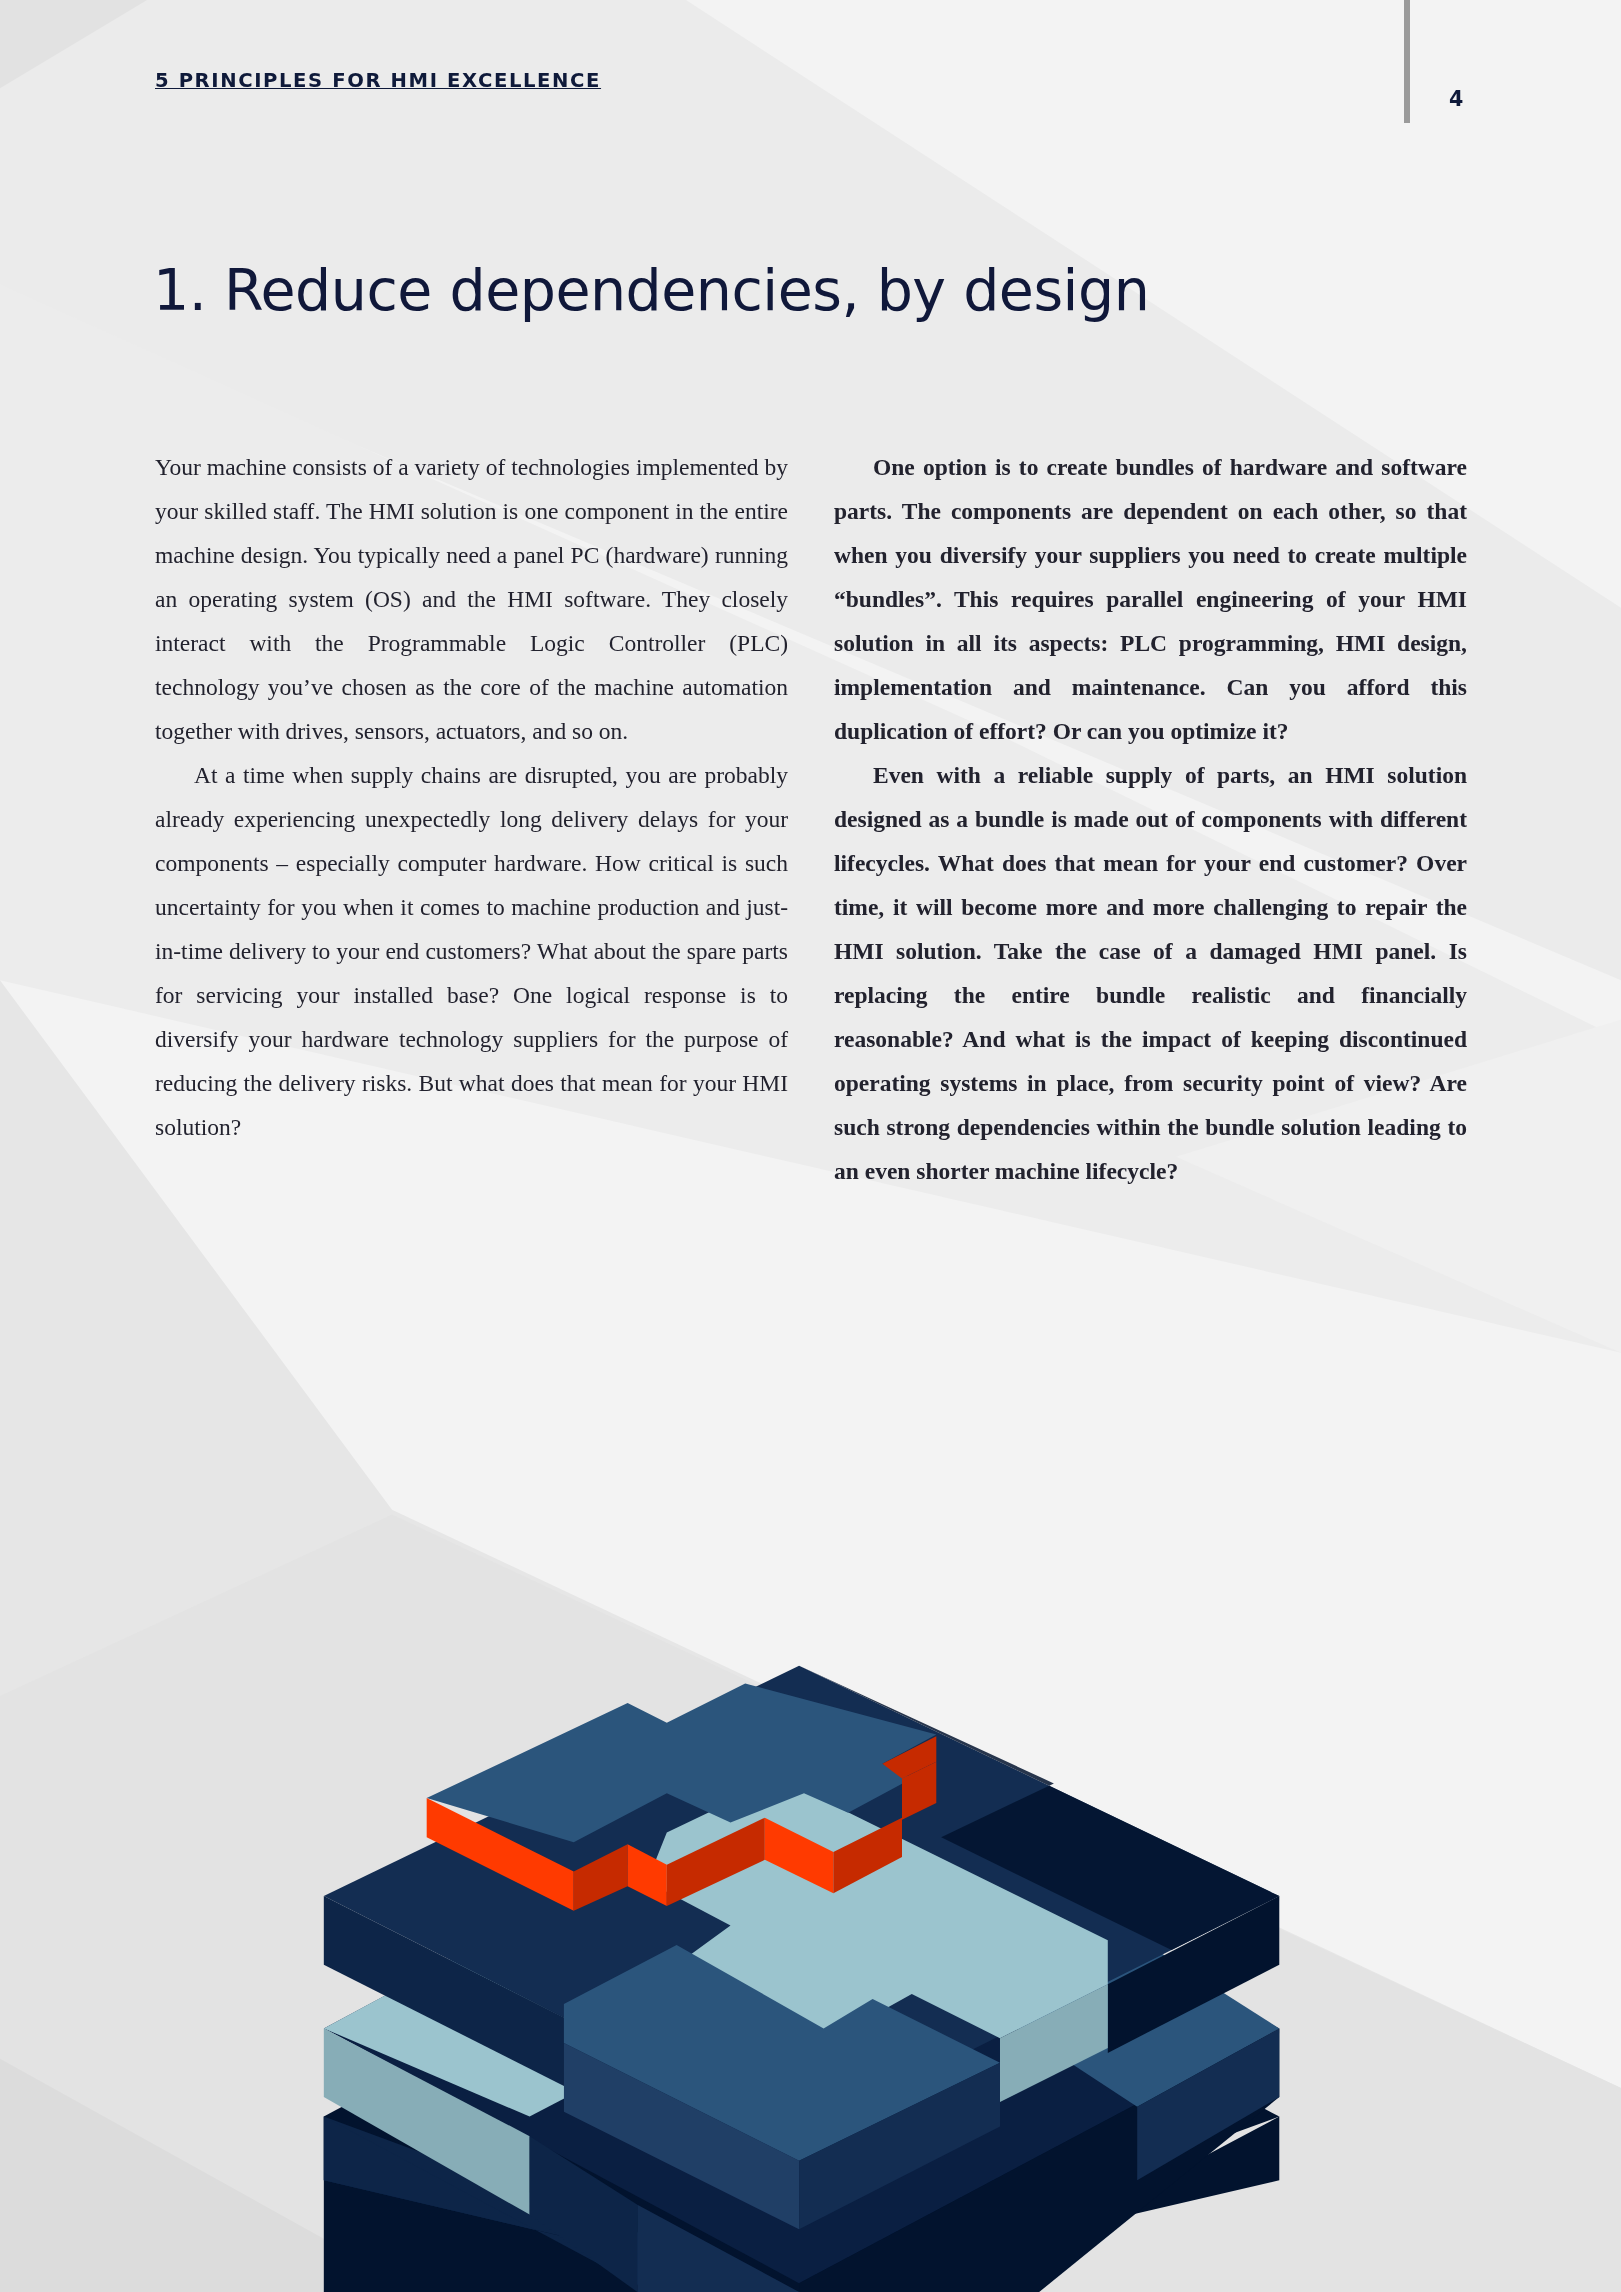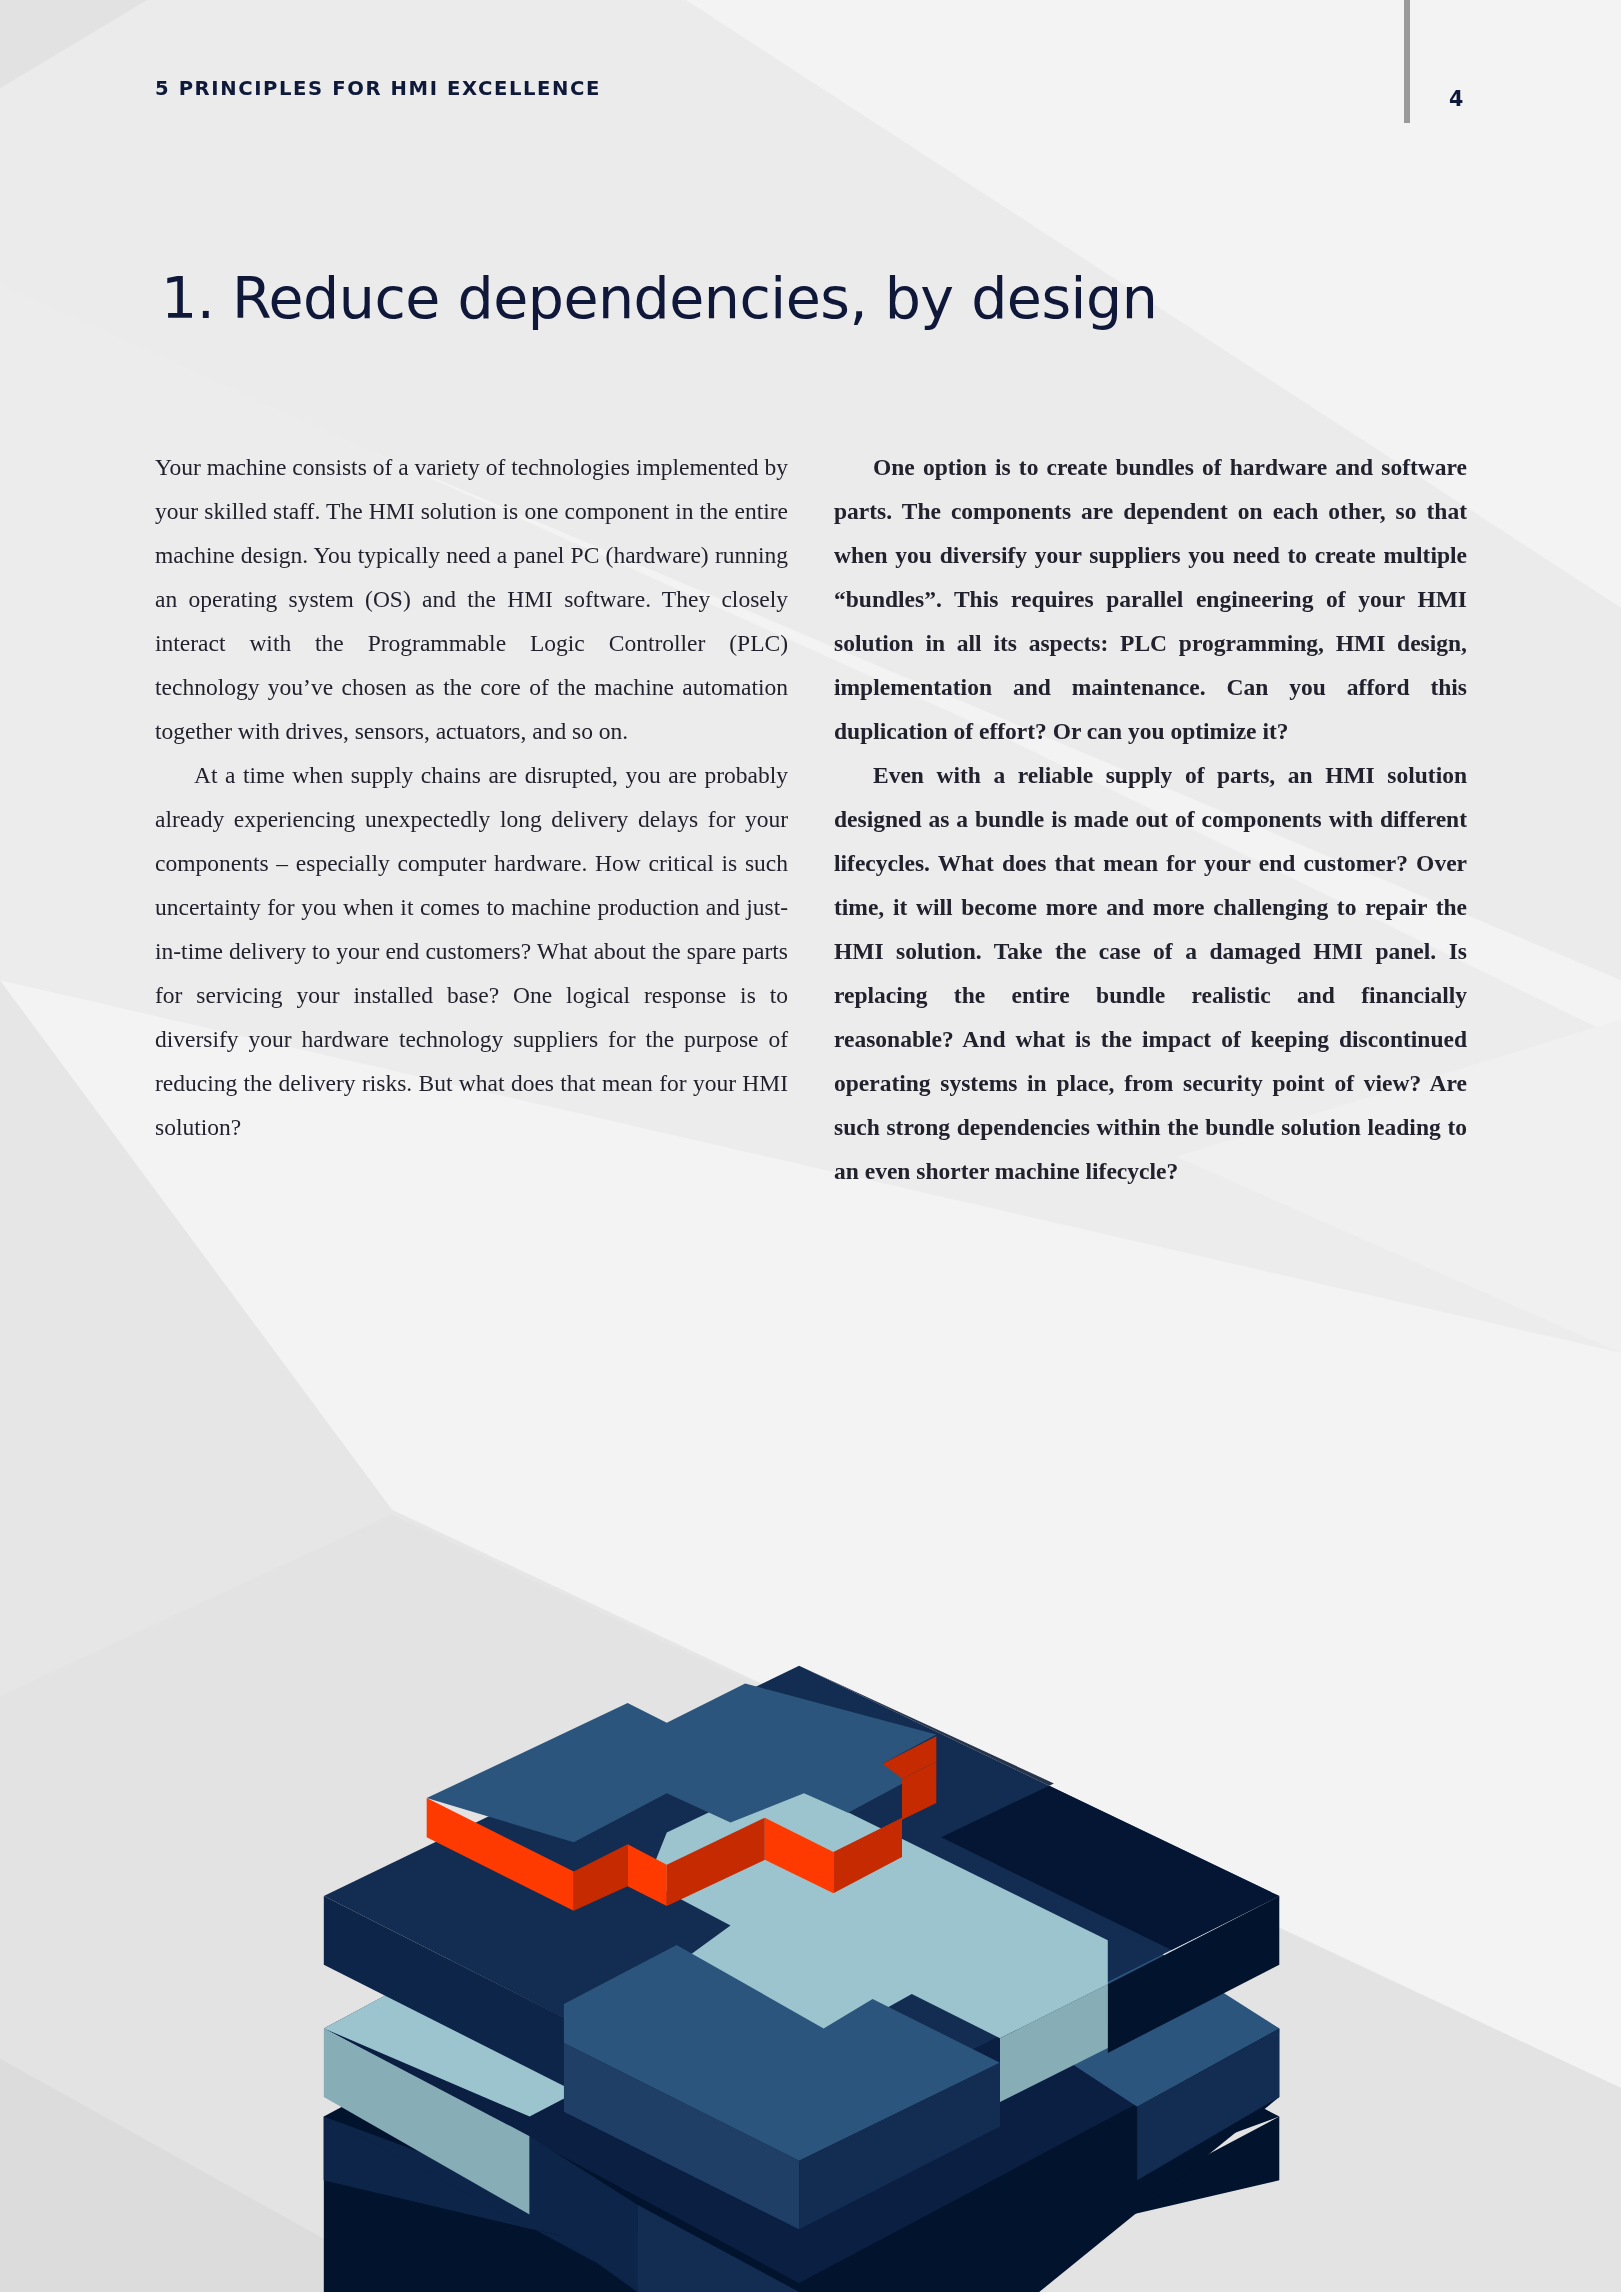--- a/index.html
+++ b/index.html
@@ -4,35 +4,35 @@
   <style>
     html, body { margin: 0; padding: 0; }
     body {
       width: 1621px; height: 2293px; position: relative; overflow: hidden;
       background: #f4f4f4;
       font-family: "Liberation Serif", serif;
       color: #1a1a2a;
     }
     .bg { position: absolute; left: 0; top: 0; width: 1621px; height: 2293px; z-index: 0; }
     .header-label {
-      position: absolute; left: 155px; top: 77px;
+      position: absolute; left: 155px; top: 69px;
       font-family: "DejaVu Sans", sans-serif; font-weight: bold;
-      font-size: 19.6px; letter-spacing: 1.6px; color: #0f1a3a; z-index: 2;
+      font-size: 19.6px; letter-spacing: 1.6px; color: #0f1a3a; z-index: 2; text-decoration: underline;
     }
     .header-rule {
       position: absolute; left: 1404px; top: 0; width: 5.9px; height: 123px;
       background: #9a9a9a; z-index: 2;
     }
     .page-number {
       position: absolute; left: 1449px; top: 87px;
       font-family: "DejaVu Sans", sans-serif; font-weight: bold;
       font-size: 20.6px; color: #0f1a3a; z-index: 2;
     }
     .page-title {
-      position: absolute; left: 153px; top: 257px; margin: 8px;
+      position: absolute; left: 153px; top: 257px; margin: 0;
       font-family: "DejaVu Sans", sans-serif; font-weight: normal;
       font-size: 57px; letter-spacing: -0.5px; color: #10183a; z-index: 2; text-align: right;
     }
     .column {
       position: absolute; top: 445px; width: 633px; z-index: 2;
       font-size: 23.5px; line-height: 44px; color: #22222e;
       text-align: justify;
     }
     .column.left { left: 155px; }
     .column.right { left: 834px; font-weight: bold; }

